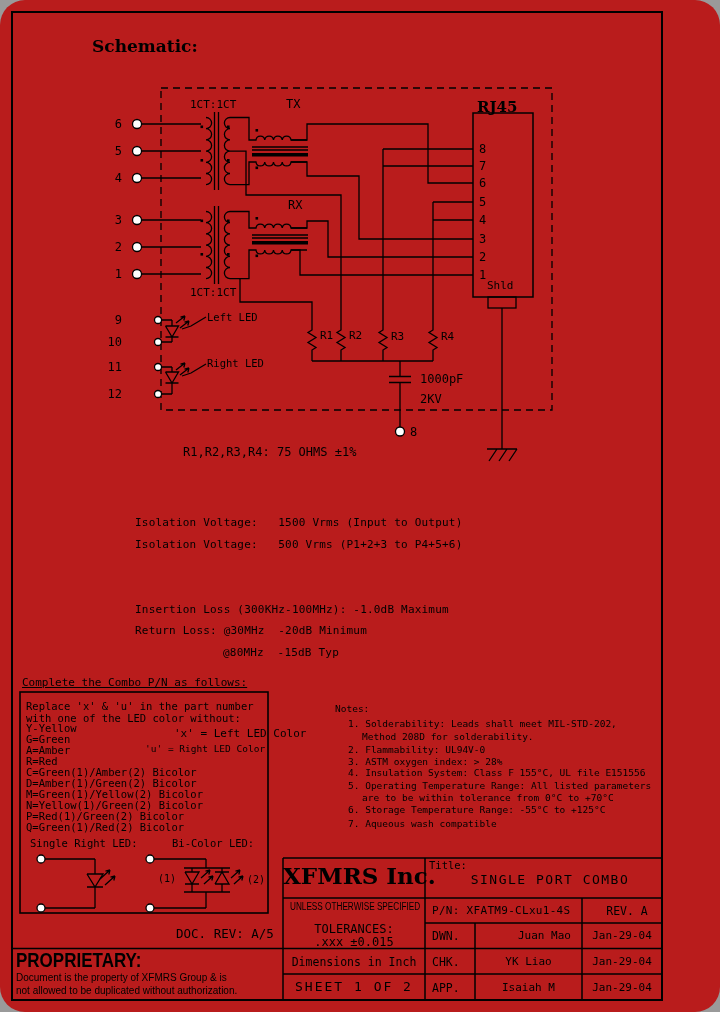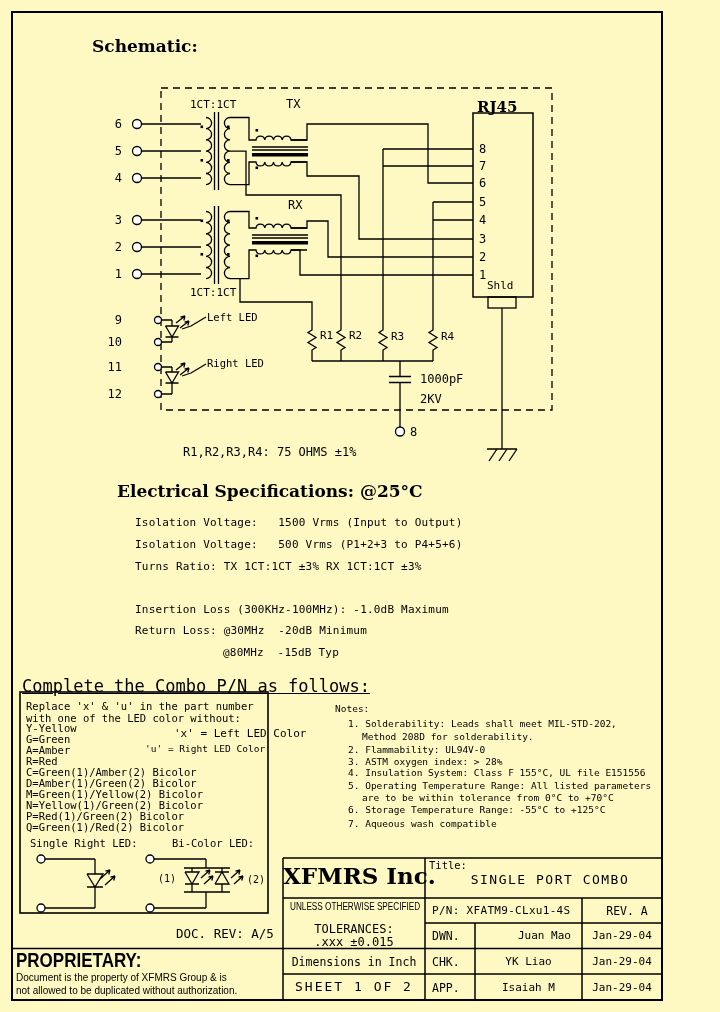--- a/index.html
+++ b/index.html
@@ -1,17 +1,17 @@
 <!DOCTYPE html>
 <html><head>
 <meta charset="utf-8">
 <style>
   html,body{margin:0;padding:0;background:#9a9a9a;}
-  .page{position:relative;width:720px;height:1012px;background:#fef9c3;color:#000;
-        font-family:"DejaVu Sans Mono",monospace;overflow:hidden;}
+  .page{position:relative;width:720px;height:1012px;background:#b91c1c;color:#000;
+        font-family:"DejaVu Sans Mono",monospace;overflow:hidden;border-radius:25px;}
   .art{position:absolute;left:0;top:0;}
   .lbl{position:absolute;white-space:pre;line-height:1.08;}
   .serif{font-family:"DejaVu Serif",serif;font-weight:bold;}
   .sans{font-family:"Liberation Sans",sans-serif;}
   .ctr{text-align:center;}
   .rt{text-align:right;}
   .cond{transform:scaleX(.82);transform-origin:0 50%;}
   .cond2{transform:scaleX(.85);transform-origin:0 50%;font-weight:bold;}
   .ul{text-decoration:underline;}
 </style>
@@ -204,29 +204,27 @@
 <div class="lbl" style="left:320px;top:330px;font-size:11px;">R1</div>
 <div class="lbl" style="left:349px;top:330px;font-size:11px;">R2</div>
 <div class="lbl" style="left:391px;top:331px;font-size:11px;">R3</div>
 <div class="lbl" style="left:441px;top:331px;font-size:11px;">R4</div>
 
 <div class="lbl" style="left:420px;top:373px;font-size:12px;">1000pF</div>
 <div class="lbl" style="left:420px;top:393px;font-size:12px;">2KV</div>
 <div class="lbl" style="left:410px;top:426px;font-size:12px;">8</div>
 <div class="lbl" style="left:183px;top:446px;font-size:12px;">R1,R2,R3,R4: 75 OHMS ±1%</div>
 
-<div class="lbl serif" style="left:117px;top:482px;font-size:17px;">Electrical Specifications: @25°C</div>
 <div class="lbl" style="left:135px;top:517px;font-size:11px;letter-spacing:.2px;">Isolation Voltage:   1500 Vrms (Input to Output)</div>
 <div class="lbl" style="left:135px;top:539px;font-size:11px;letter-spacing:.2px;">Isolation Voltage:   500 Vrms (P1+2+3 to P4+5+6)</div>
-<div class="lbl" style="left:135px;top:561px;font-size:11px;letter-spacing:.2px;">Turns Ratio: TX 1CT:1CT ±3% RX 1CT:1CT ±3%</div>
 <div class="lbl" style="left:135px;top:604px;font-size:11px;letter-spacing:.2px;">Insertion Loss (300KHz-100MHz): -1.0dB Maximum</div>
 <div class="lbl" style="left:135px;top:625px;font-size:11px;letter-spacing:.2px;">Return Loss: @30MHz  -20dB Minimum</div>
 <div class="lbl" style="left:223px;top:647px;font-size:11px;letter-spacing:.2px;">@80MHz  -15dB Typ</div>
 
-<div class="lbl ul" style="left:22px;top:677px;font-size:17px;">Complete the Combo P/N as follows:</div>
+<div class="lbl ul" style="left:22px;top:677px;font-size:11px;">Complete the Combo P/N as follows:</div>
 <div class="lbl" style="left:26px;top:701px;font-size:10.5px;">Replace 'x' &amp; 'u' in the part number</div>
 <div class="lbl" style="left:26px;top:713px;font-size:10.5px;">with one of the LED color without:</div>
 <div class="lbl" style="left:26px;top:723px;font-size:10.5px;">Y-Yellow</div>
 <div class="lbl" style="left:26px;top:734px;font-size:10.5px;">G=Green</div>
 <div class="lbl" style="left:26px;top:745px;font-size:10.5px;">A=Amber</div>
 <div class="lbl" style="left:26px;top:756px;font-size:10.5px;">R=Red</div>
 <div class="lbl" style="left:26px;top:767px;font-size:10.5px;">C=Green(1)/Amber(2) Bicolor</div>
 <div class="lbl" style="left:26px;top:778px;font-size:10.5px;">D=Amber(1)/Green(2) Bicolor</div>
 <div class="lbl" style="left:26px;top:789px;font-size:10.5px;">M=Green(1)/Yellow(2) Bicolor</div>
 <div class="lbl" style="left:26px;top:800px;font-size:10.5px;">N=Yellow(1)/Green(2) Bicolor</div>

